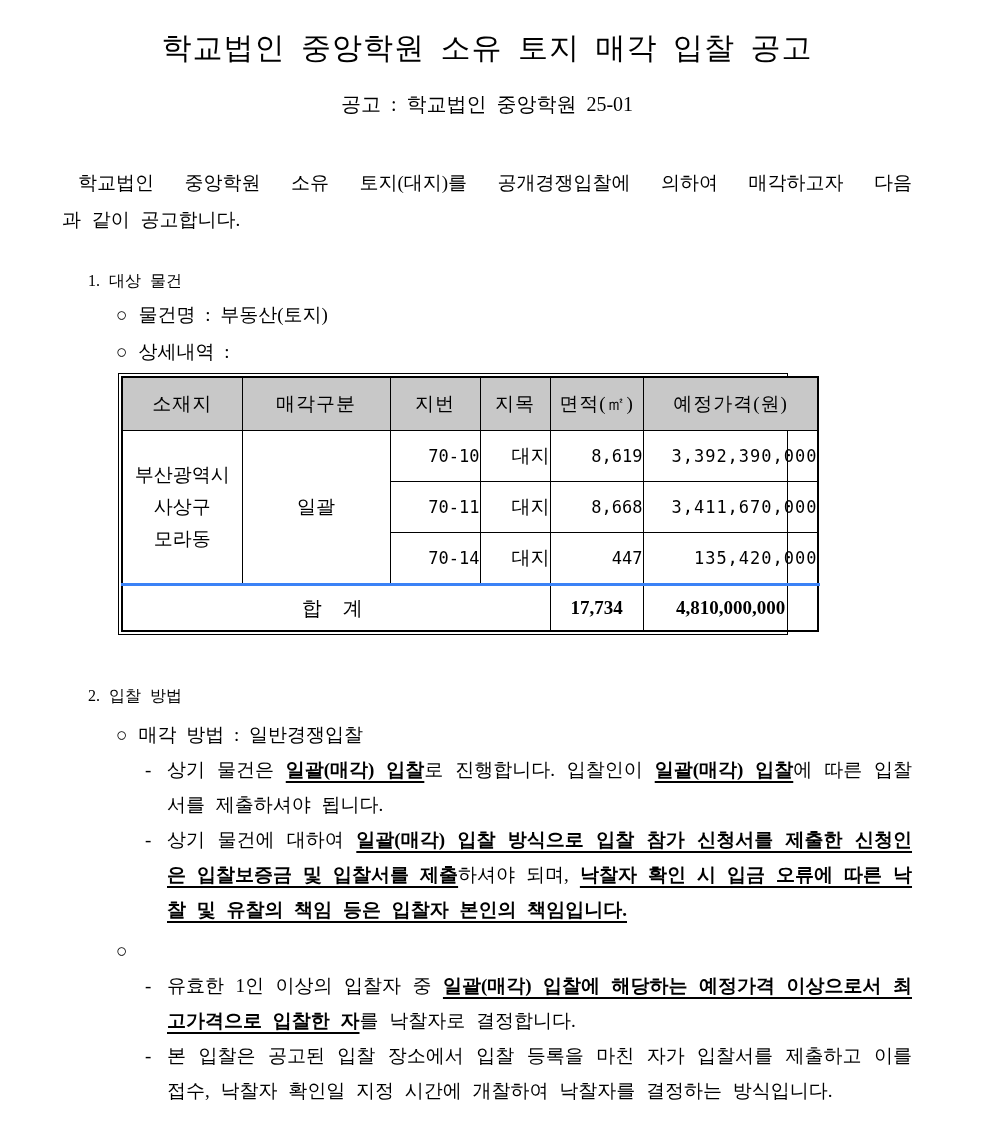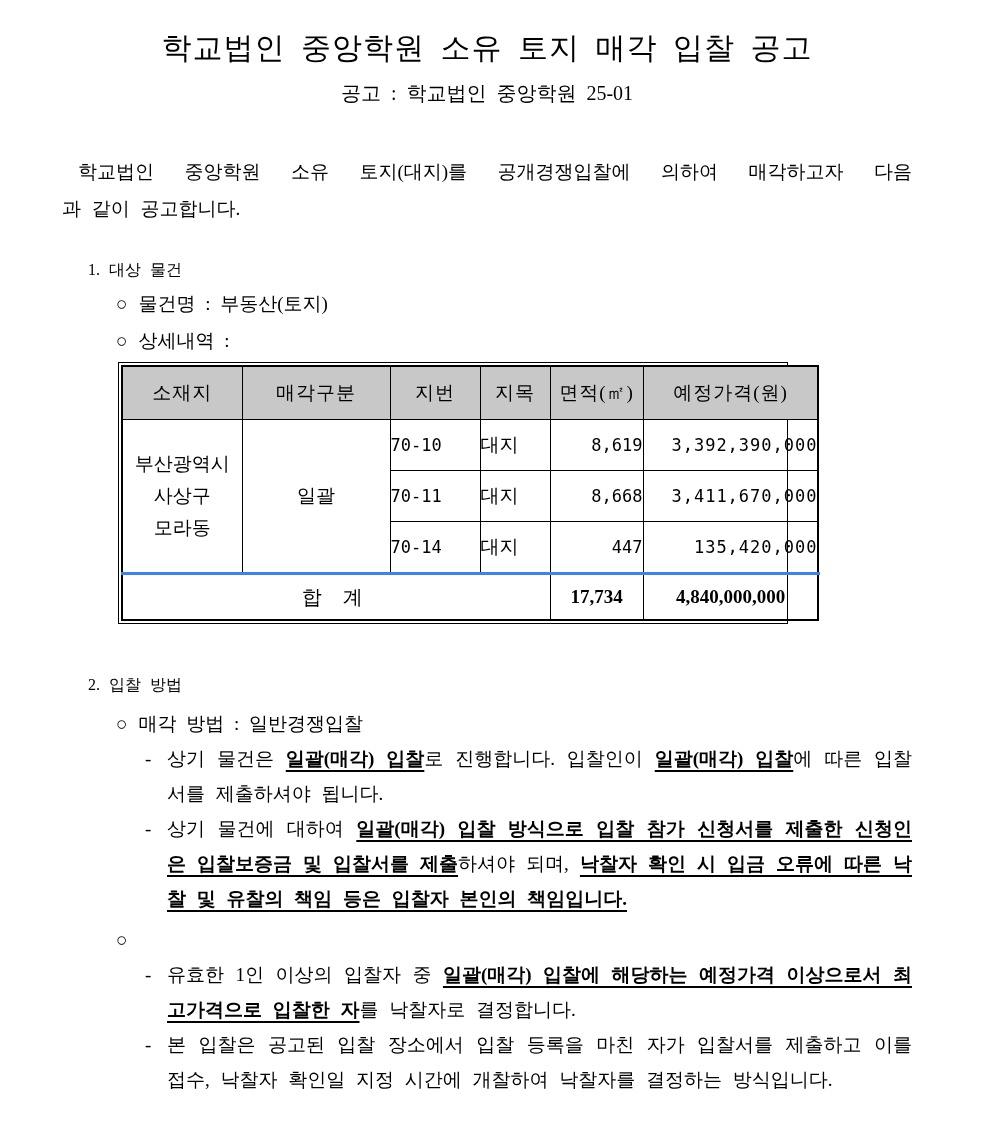--- a/index.html
+++ b/index.html
@@ -19,21 +19,21 @@
   .title {
     margin: 0;
     font-size: 30px;
     line-height: 40px;
     font-weight: normal;
     text-align: center;
     letter-spacing: 1px;
     word-spacing: 7px;
   }
   .subtitle {
-    margin-top: 11px;
+    margin-top: 22px;
     font-size: 20px;
     line-height: 28px;
     text-align: center;
     word-spacing: 5px;
   }
   .intro {
     margin-top: 46px;
     font-size: 19px;
     line-height: 37px;
     word-spacing: 6px;
@@ -88,21 +88,21 @@
     height: 46px;
     letter-spacing: 1px;
     text-align: center;
   }
   td.loc-cell {
     text-align: center;
     font-size: 19px;
     line-height: 32px;
   }
   td.sale-cell { text-align: center; font-size: 19px; }
-  td.jibun-cell, td.jimok-cell { text-align: left; }
+  td.jibun-cell, td.jimok-cell { text-align: right; }
   .mono {
     font-family: "DejaVu Sans Mono", "Liberation Mono", monospace;
     font-size: 17px;
   }
   td.jimok-cell { font-size: 19px; }
   tr.data-row td { height: 50px; }
   td.area-cell  { text-align: right; padding-right: 12px; }
   td.price-cell { text-align: right; padding-right: 26px; letter-spacing: 1px; }
   tr.total-row td {
     border-top: 3px solid #3b82f6;
@@ -209,21 +209,21 @@
         <tr class="data-row">
           <td class="jibun-cell mono">70-14</td>
           <td class="jimok-cell">대지</td>
           <td class="area-cell mono">447</td>
           <td class="price-cell mono">135,420,000</td>
           <td></td>
         </tr>
         <tr class="total-row">
           <td class="total-label" colspan="4">합  계</td>
           <td class="total-area">17,734</td>
-          <td class="total-price">4,840,000,000</td>
+          <td class="total-price">4,810,000,000</td>
           <td></td>
         </tr>
       </tbody>
     </table>
   </div>
 
   <div class="sec2">
     <div class="sec-heading">2. 입찰 방법</div>
 
     <div class="o-item">

